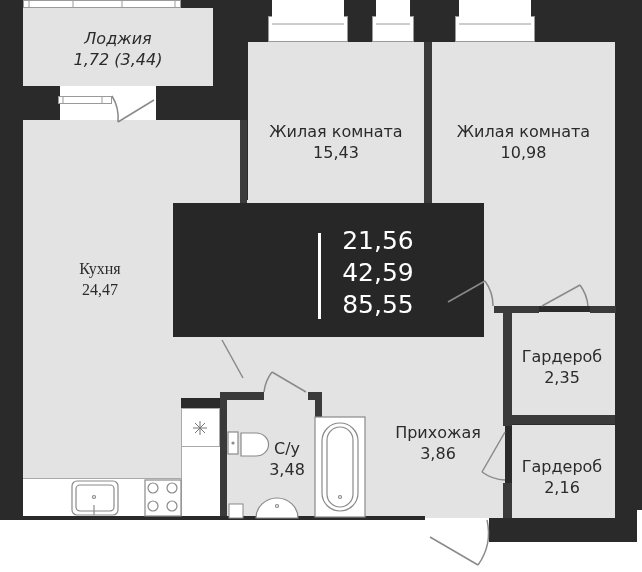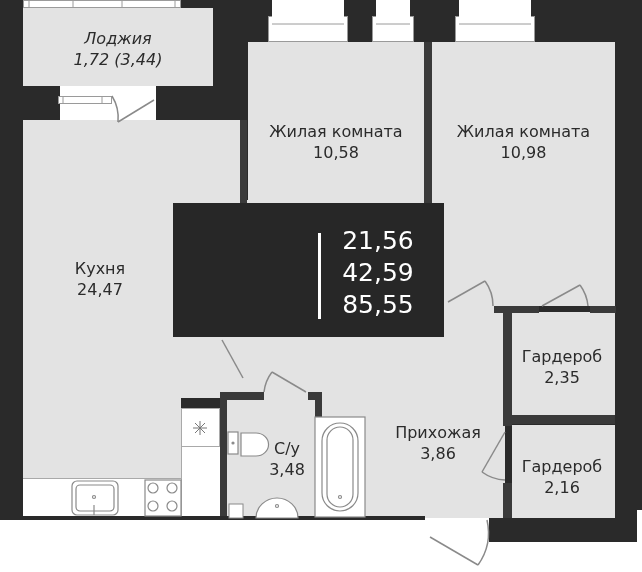--- a/index.html
+++ b/index.html
@@ -75,21 +75,21 @@
   <div class="white" style="left:23px;top:478px;width:197px;height:38px;border-top:1px solid #a9a9a9;box-sizing:border-box;"></div>
   <div class="white" style="left:181px;top:408px;width:39px;height:110px;border-left:1px solid #a9a9a9;box-sizing:border-box;"></div>
   <div class="white" style="left:181px;top:408px;width:39px;height:39px;border:1px solid #a9a9a9;box-sizing:border-box;"></div>
 
   <div class="wall" style="left:0;top:516px;width:425px;height:4px;"></div>
   <div class="white" style="left:0;top:542px;width:642px;height:30px;"></div>
   <div class="white" style="left:425px;top:518px;width:64px;height:54px;"></div>
   <div class="wall" style="left:489px;top:518px;width:153px;height:24px;"></div>
   <div class="white" style="left:637px;top:510px;width:5px;height:62px;"></div>
 
-  <div class="summary" style="left:173px;top:203px;width:271px;height:134px;">
+  <div class="summary" style="left:173px;top:203px;width:271px;height:134px;padding-left:40px;">
     <div class="bar"></div>
     <div class="vals">
       <div>21,56</div>
       <div>42,59</div>
       <div>85,55</div>
     </div>
   </div>
 
   <svg class="overlay" width="642" height="572" viewBox="0 0 642 572">
 
@@ -162,27 +162,27 @@
       <circle cx="340" cy="497" r="1.5"></circle>
     </g>
   </svg>
 
   <div class="label" style="left:38px;top:28px;width:160px;font-style:italic;">
     <div>Лоджия</div>
     <div>1,72 (3,44)</div>
   </div>
   <div class="label" style="left:248px;top:121px;width:176px;">
     <div>Жилая комната</div>
-    <div>10,58</div>
+    <div>15,43</div>
   </div>
   <div class="label" style="left:432px;top:121px;width:183px;">
     <div>Жилая комната</div>
     <div>10,98</div>
   </div>
-  <div class="label" style="left:50px;top:258px;width:100px;">
+  <div class="label" style="left:50px;top:258px;width:100px;font-family:Liberation Serif, serif;">
     <div>Кухня</div>
     <div>24,47</div>
   </div>
   <div class="label" style="left:512px;top:346px;width:100px;">
     <div>Гардероб</div>
     <div>2,35</div>
   </div>
   <div class="label" style="left:266px;top:438px;width:42px;">
     <div>С/у</div>
     <div>3,48</div>

